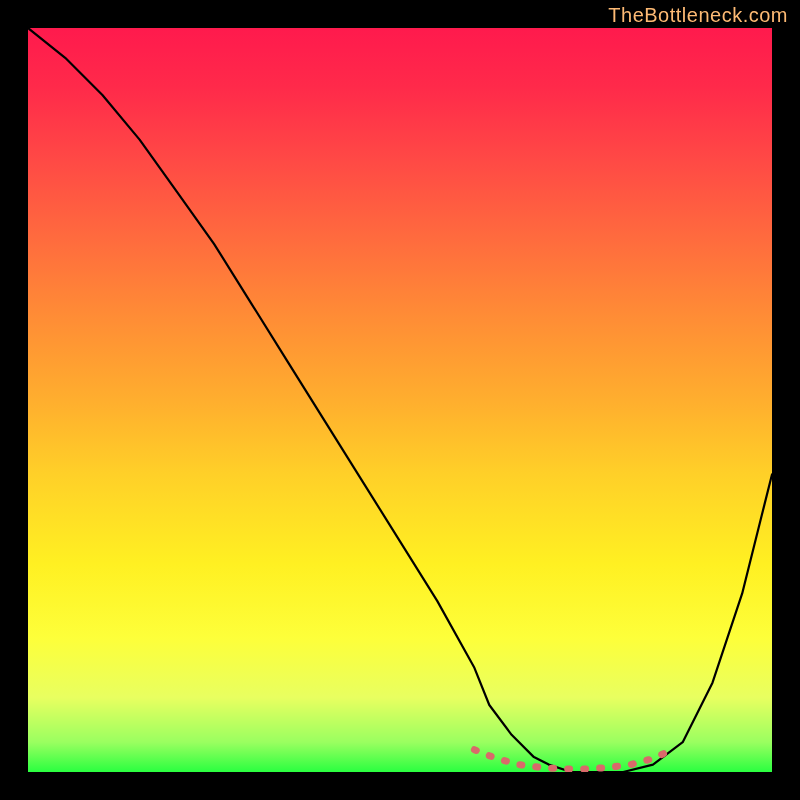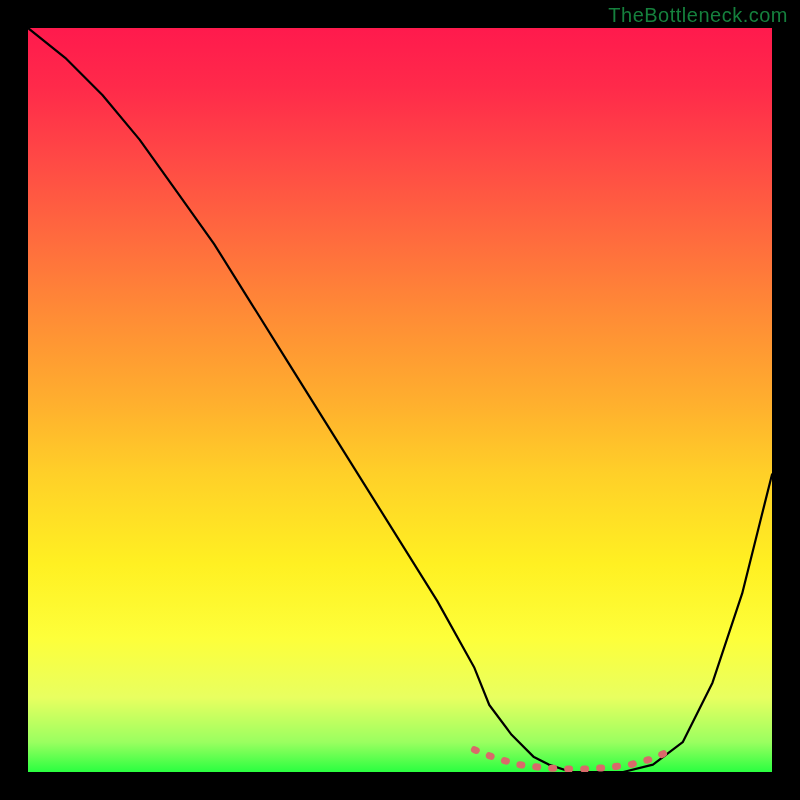--- a/index.html
+++ b/index.html
@@ -8,21 +8,21 @@
     height: 800px;
     background: #000000;
     position: relative;
     font-family: Arial, sans-serif;
     overflow: hidden;
   }
   .watermark {
     position: absolute;
     top: 4px;
     right: 12px;
-    color: #15803d;
+    color: #fdba74;
     font-size: 20px;
     font-weight: 500;
     letter-spacing: 0.5px;
     z-index: 10;
   }
   .plot-area {
     position: absolute;
     left: 28px;
     top: 28px;
     width: 744px;

